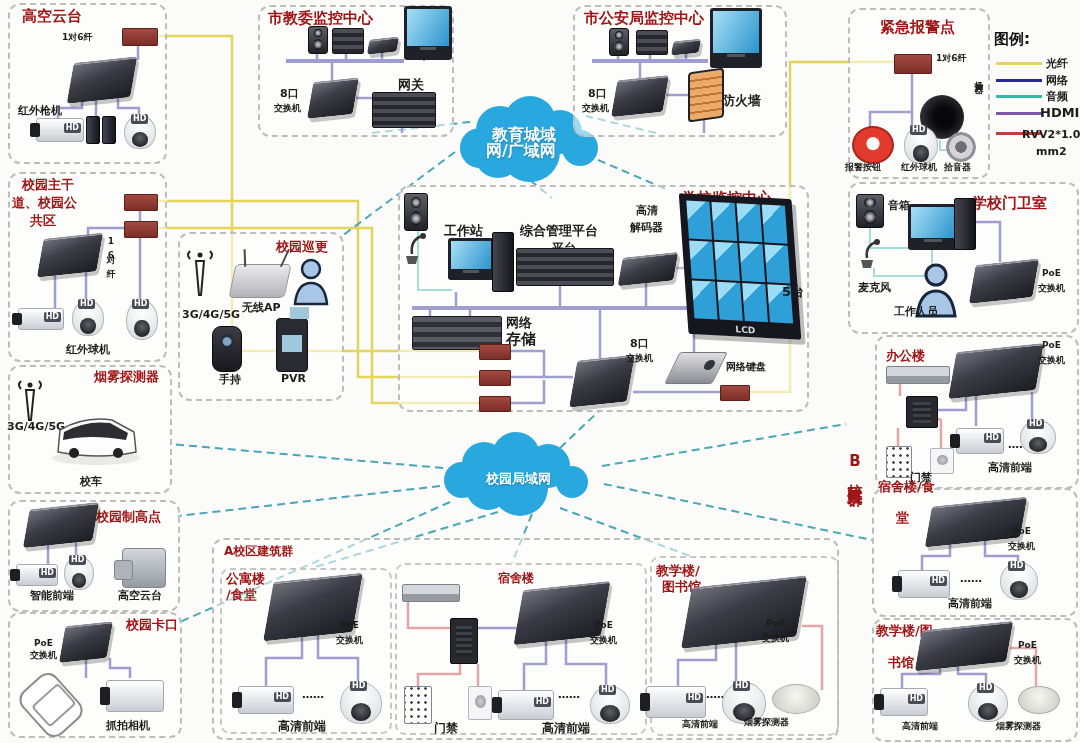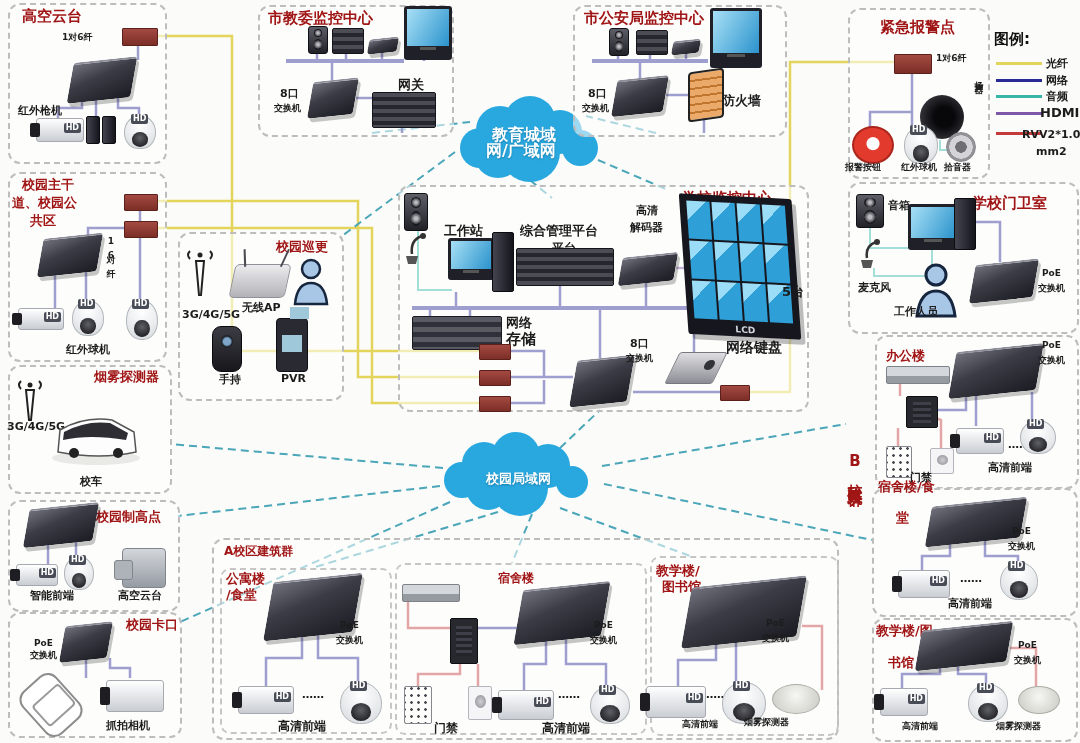--- a/index.html
+++ b/index.html
@@ -450,21 +450,21 @@
   <div class="l" style="left:506px;top:330px;font-size:15px">存储</div>
   <div class="dev tr" style="left:479px;top:344px;width:30px;height:14px"></div>
   <div class="dev tr" style="left:479px;top:370px;width:30px;height:14px"></div>
   <div class="dev tr" style="left:479px;top:396px;width:30px;height:14px"></div>
   <div class="dev sw" style="left:573px;top:358px;width:58px;height:44px"></div>
   <div class="l" style="left:630px;top:336px">8口</div>
   <div class="l small" style="left:626px;top:352px">交换机</div>
   <div class="dev kbc" style="left:672px;top:352px;width:46px;height:30px">
       <i></i>
     </div>
-  <div class="l" style="left:726px;top:339px;font-size:14px">网络键盘</div>
+  <div class="l" style="left:726px;top:360px;font-size:10px">网络键盘</div>
   <div class="dev tr" style="left:720px;top:385px;width:28px;height:14px"></div>
 
   <div class="dev spk" style="left:856px;top:194px;width:26px;height:32px">
       <i class="c1"></i>
       <i class="c2"></i>
     </div>
   <div class="l" style="left:888px;top:198px">音箱</div>
   <div class="dev mon" style="left:908px;top:204px;width:44px;height:40px">
       <div class="scr"></div>
       <div class="base"></div>

